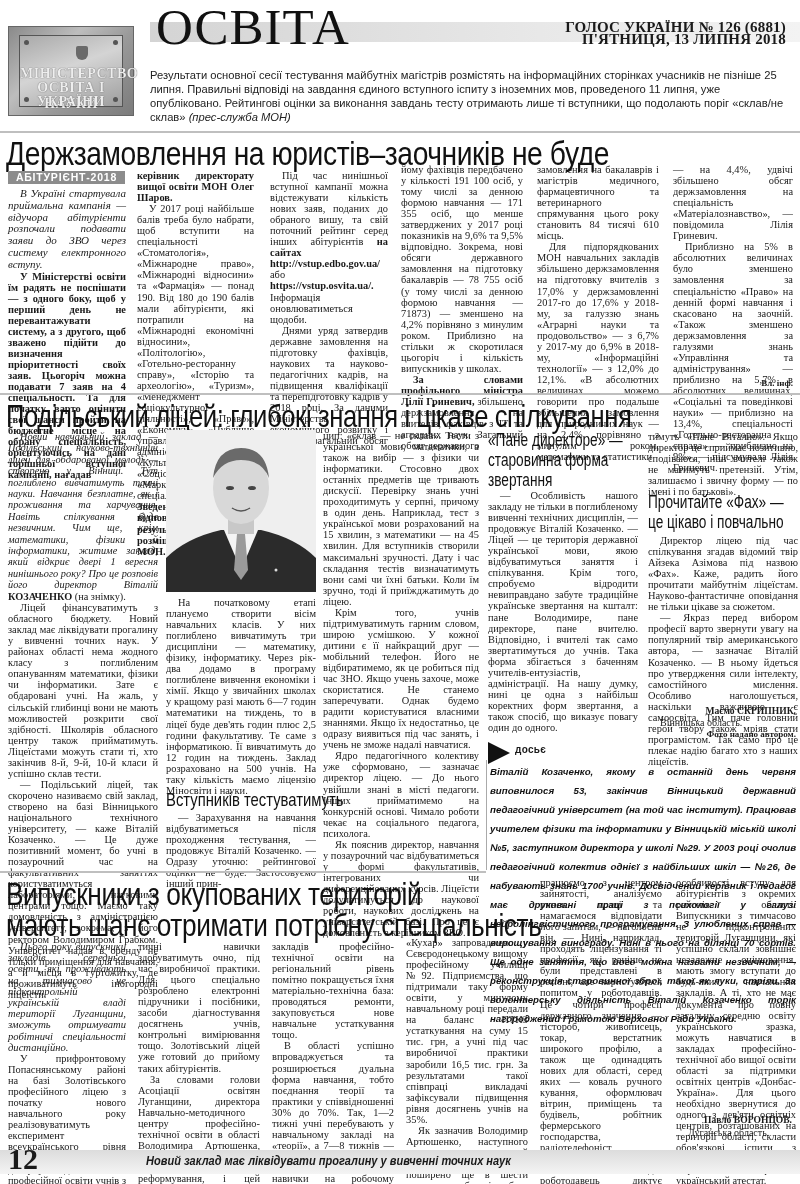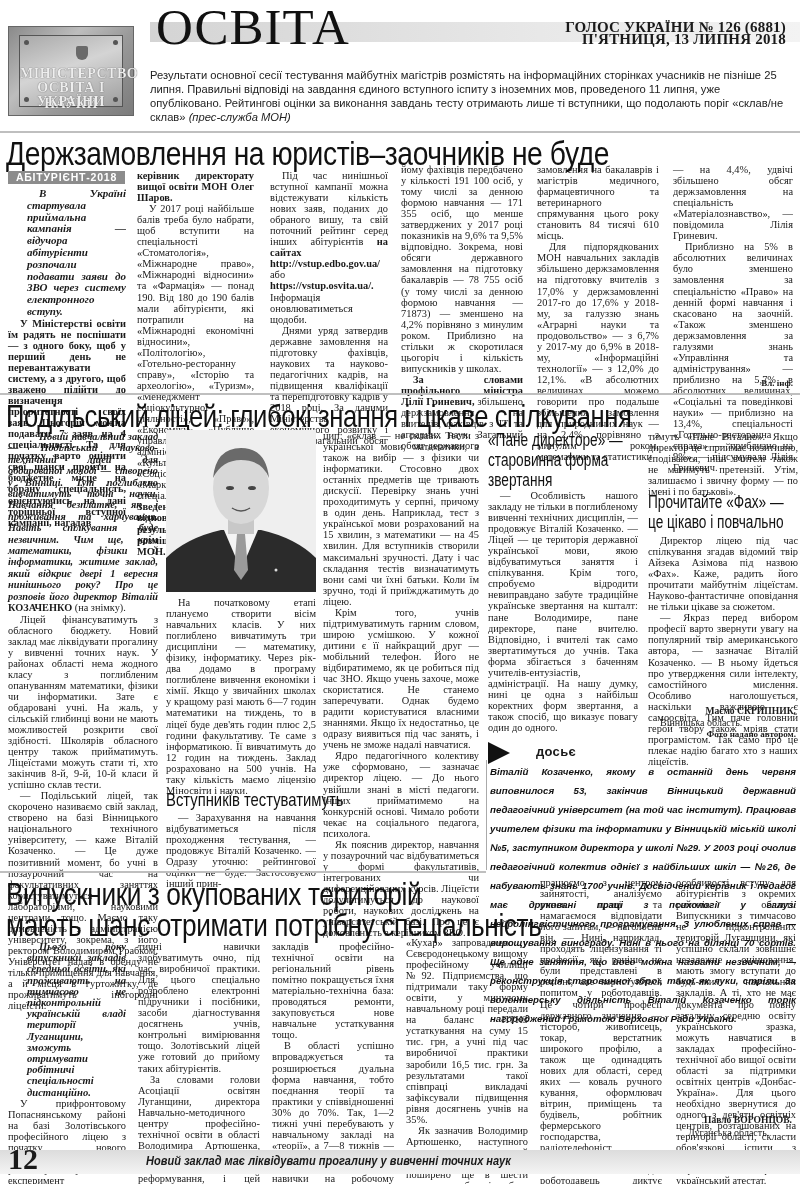--- a/index.html
+++ b/index.html
@@ -1,21 +1,21 @@
 <!DOCTYPE html>
 <html><head>
 <meta charset="utf-8">
 <style>
   * { box-sizing: border-box; margin: 0; padding: 0; }
   html, body { width: 800px; height: 1184px; background: #fff; overflow: hidden; }
   body { position: relative; font-family: "Liberation Serif", serif; color: #1a1a1a; }
   .abs { position: absolute; }
   .txt { font-size: 10.4px; line-height: 11.05px; text-align: justify; hyphens: auto; }
   .txt p { text-indent: 12px; }
-  .bi { font-weight: bold; font-style: italic; margin-left: 19px; }
+  .bi { font-weight: normal; font-style: italic; }
   .b { font-weight: bold; }
 
   
   #photo { left: 8px; top: 26px; width: 126px; height: 90px; background: linear-gradient(135deg,#8a8a8a 0%,#bdbdbd 35%,#9a9a9a 60%,#7b7b7b 100%); border: 1px solid #666; }
   #photo .plate { position:absolute; left:10px; top:8px; right:10px; bottom:8px; background: linear-gradient(160deg,#a9a9a9,#d4d4d4 45%,#9e9e9e); border:1px solid #555; }
   #photo .emb { position:absolute; left:56px; top:10px; width:12px; height:14px; background:#6a6a6a; border-radius:2px 2px 6px 6px; }
   #photo .ln { position:absolute; left:0; right:0; text-align:center; font-size:14px; font-family:"Liberation Serif",serif; color:#eee; text-shadow:0 0 1px #333; letter-spacing:0.5px; font-weight:bold; }
   #photo .bolt { position:absolute; width:5px; height:5px; border-radius:50%; background:#555; }
   #band { left: 150px; top: 22px; width: 650px; height: 20px; background: linear-gradient(90deg,#d4d4d4,#e8e8e8 60%,#f3f3f3); }
   #section-title { left: 156px; top: 2px; font-family: "Liberation Serif", serif; font-size: 51px; letter-spacing: 1px; line-height: 50px; color:#111; }
@@ -26,21 +26,21 @@
 
   
   .head1 { font-family: "Liberation Sans", sans-serif; font-size: 30px; line-height: 30px; letter-spacing: -0.5px; transform: scaleX(0.82); transform-origin: left top; white-space: nowrap; color:#111; }
   .sub { font-family: "Liberation Sans", sans-serif; font-size: 18px; line-height: 20px; transform: scaleX(0.78); transform-origin: left top; white-space: nowrap; color:#111; }
 
   #rubric { left: 8px; top: 171px; width: 117px; height: 13px; background: #8c8c8c; color: #fff; font-family:"Liberation Sans",sans-serif; font-weight: bold; font-size: 10.5px; line-height: 13px; text-align: center; letter-spacing: 0.8px; }
 
   .sig { text-align: right; font-size: 9.6px; }
   #portrait { left: 166px; top: 430px; width: 150px; height: 162px; background: #f1f1f1; overflow:hidden; }
   #dossier-arrow { left: 488px; top: 742px; width: 0; height: 0; border-top: 11px solid transparent; border-bottom: 11px solid transparent; border-left: 22px solid #111; }
-  #dossier-label { left: 536px; top: 744px; font-family:"Liberation Sans",sans-serif; font-weight:bold; font-size:13px; letter-spacing:0.3px; }
+  #dossier-label { left: 515px; top: 744px; font-family:"Liberation Sans",sans-serif; font-weight:bold; font-size:10px; letter-spacing:0.3px; }
   #dossier-text { left: 490px; top: 762px; width: 306px; font-family:"Liberation Sans",sans-serif; font-weight:bold; font-style:italic; font-size: 9.7px; line-height: 19px; text-align: justify; color:#111; }
   .vrule { width: 1px; background: #aaa; }
 
   #footer-band { left: 0; top: 1150px; width: 800px; height: 24px; background: linear-gradient(180deg,#dcdcdc,#f4f4f4); }
   #page-num { left: 8px; top: 1144px; font-family: "Liberation Serif", serif; font-weight: bold; font-size: 30px; line-height: 30px; }
   #footer-slogan { left: 146px; top: 1152px; font-family:"Liberation Sans",sans-serif; font-weight:bold; font-style:italic; font-size: 13px; line-height: 18px; transform: scaleX(0.85); transform-origin: left top; white-space: nowrap; }
 </style>
 </head>
 <body>
 

